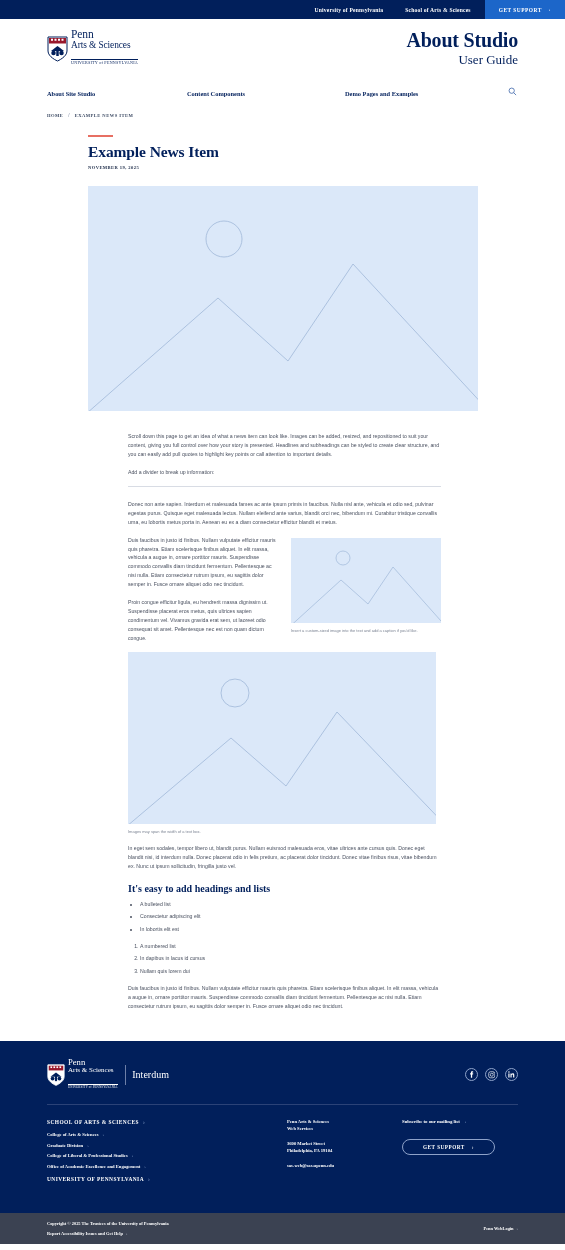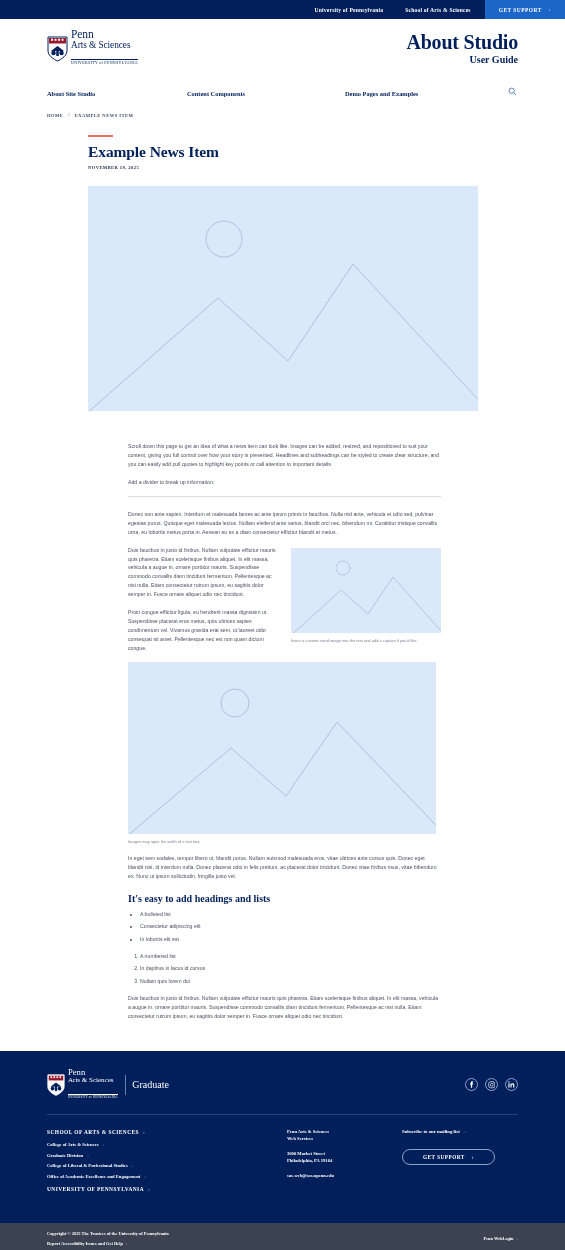--- a/index.html
+++ b/index.html
@@ -88,22 +88,22 @@
   .site-title {
     font-family: "Liberation Serif", serif;
     font-size: 20px;
     font-weight: bold;
     color: #011f5b;
     line-height: 1.05;
     letter-spacing: -0.2px;
   }
   .site-subtitle {
     font-family: "Liberation Serif", serif;
-    font-size: 10px;
-    font-weight: bold;
+    font-size: 13px;
+    font-weight: normal;
     color: #011f5b;
     margin-top: 1px;
   }
 
   
   .main-nav {
     display: flex;
     align-items: center;
     padding: 0 47px;
     height: 26px;
@@ -174,21 +174,21 @@
     display: block;
   }
   .ph svg { position: absolute; inset: 0; width: 100%; height: 100%; }
 
   .hero-img { margin: 16px 0 0 88px; width: 390px; height: 225px; }
 
   
   .article-body {
     width: 313px;
     margin-left: 128px;
-    padding-top: 31px;
+    padding-top: 21px;
   }
   .article-body p {
     font-size: 5.2px;
     line-height: 1.72;
     color: #4a5160;
     margin-bottom: 9px;
     text-align: left;
   }
   .divider { height: 1px; background: #d8dce4; margin: 5px 0 13px 0; }
 
@@ -468,21 +468,21 @@
           <circle cx="29" cy="34" r="4.5" fill="#011f5b"></circle>
           <rect x="18.5" y="28" width="5" height="12" fill="#011f5b"></rect>
         </svg>
       </span>
       <span class="fwm">
         <div class="fwm-penn">Penn</div>
         <div class="fwm-arts">Arts &amp; Sciences</div>
         <div class="fwm-univ">UNIVERSITY of PENNSYLVANIA</div>
       </span>
       <span class="fwm-divider"></span>
-      <span class="fwm-computing">Graduate</span>
+      <span class="fwm-computing">Interdum</span>
     </a>
     <div class="social-row">
       <a class="social">
         <svg width="7" height="7" viewBox="0 0 16 16" xmlns="http://www.w3.org/2000/svg">
           <path d="M10.2 3.2h1.6V0.6h-2.3C7.6 0.6 6.6 1.8 6.6 3.6v1.7H4.8v2.7h1.8v7.4h2.9V8h2.1l0.35-2.7H9.5V4c0-0.6 0.2-0.8 0.7-0.8z" fill="#ffffff"></path>
         </svg>
       </a>
       <a class="social">
         <svg width="7.5" height="7.5" viewBox="0 0 16 16" xmlns="http://www.w3.org/2000/svg">
           <rect x="1.5" y="1.5" width="13" height="13" rx="4" fill="none" stroke="#ffffff" stroke-width="1.4"></rect>

